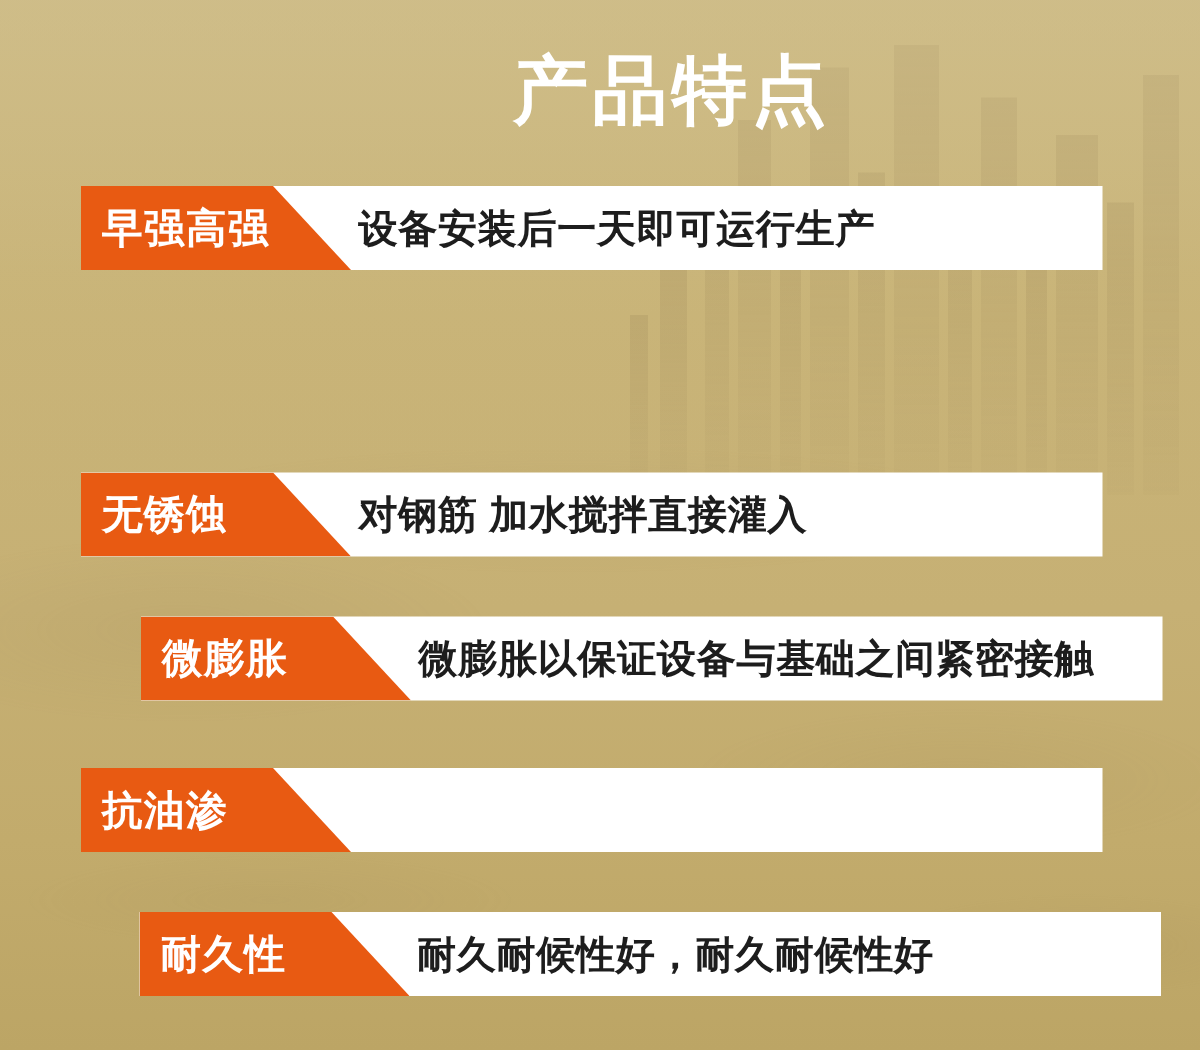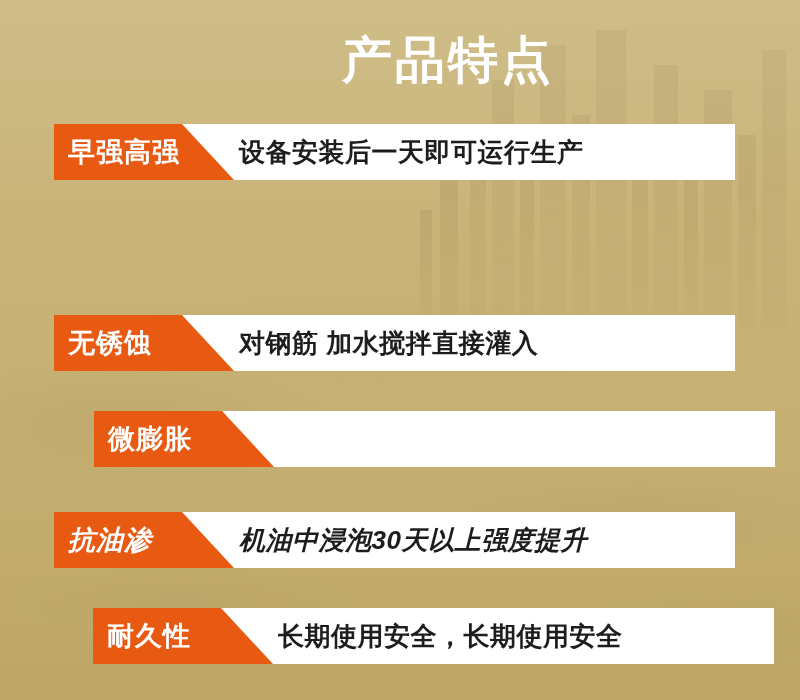--- a/index.html
+++ b/index.html
@@ -174,32 +174,32 @@
         <span class="row-tag-label">无锈蚀</span>
       </div>
       <div class="row-desc">对钢筋  加水搅拌直接灌入</div>
     </div>
 
     <div class="row" style="top:411px;margin-left:40px;">
       <div class="row-bar"></div>
       <div class="row-tag">
         <span class="row-tag-label">微膨胀</span>
       </div>
-    </div>
-
-    <div class="row" style="top:512px;font-style:italic;">
+      <div class="row-desc">微膨胀以保证设备与基础之间紧密接触</div>
+    </div>
+
+    <div class="row" style="top:512px;">
       <div class="row-bar"></div>
       <div class="row-tag">
         <span class="row-tag-label">抗油渗</span>
       </div>
-      <div class="row-desc">机油中浸泡30天以上强度提升</div>
     </div>
 
     <div class="row" style="top:608px;margin-left:39px;">
       <div class="row-bar"></div>
       <div class="row-tag">
         <span class="row-tag-label">耐久性</span>
       </div>
-      <div class="row-desc">长期使用安全，长期使用安全</div>
+      <div class="row-desc">耐久耐候性好，耐久耐候性好</div>
     </div>
 
   </div>
 </div>
 
 </body></html>

